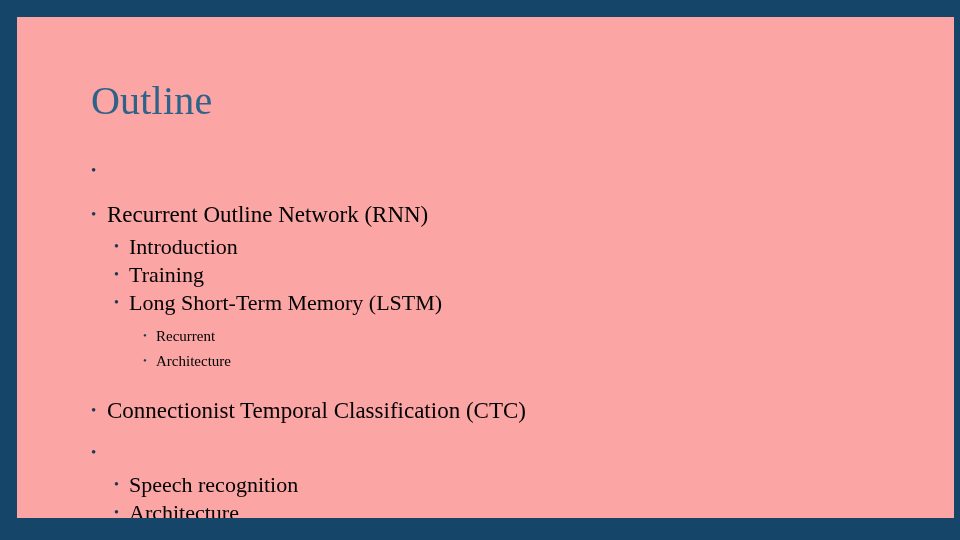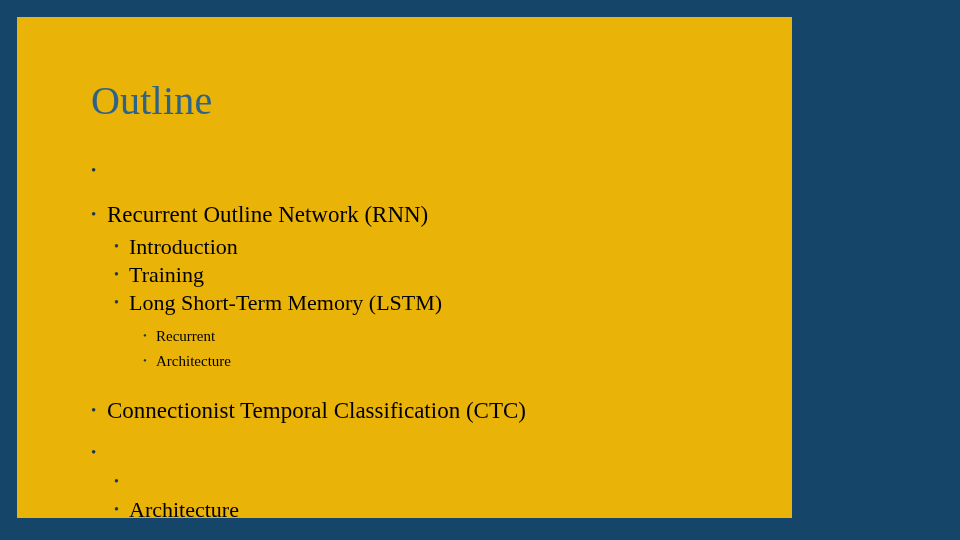--- a/index.html
+++ b/index.html
@@ -19,23 +19,23 @@
     position: relative;
     width: 960px;
     height: 540px;
     background: #16456a;          
     box-sizing: border-box;
   }
   #slide-canvas {
     position: absolute;
     left: 17px;
     top: 17px;
-    width: 775px;
+    width: 937px;
     height: 501px;
-    background: #eab308;
+    background: #fca5a5;
     overflow: hidden;
   }
 
   
   #slide-title {
     position: absolute;
     left: 74px;
     top: 61px;
     font-size: 40px;
     line-height: 46px;
@@ -168,20 +168,21 @@
       </div>
 
       <div class="spacer-1"></div>
 
       <div class="bullet-row lvl1">
         <span class="bullet-mark">•</span>
       </div>
 
       <div class="bullet-row lvl2">
         <span class="bullet-mark">•</span>
+        <span class="bullet-text">Speech recognition</span>
       </div>
       <div class="bullet-row lvl2">
         <span class="bullet-mark">•</span>
         <span class="bullet-text">Architecture</span>
       </div>
 
     </div>
   </div>
 </div>
 

